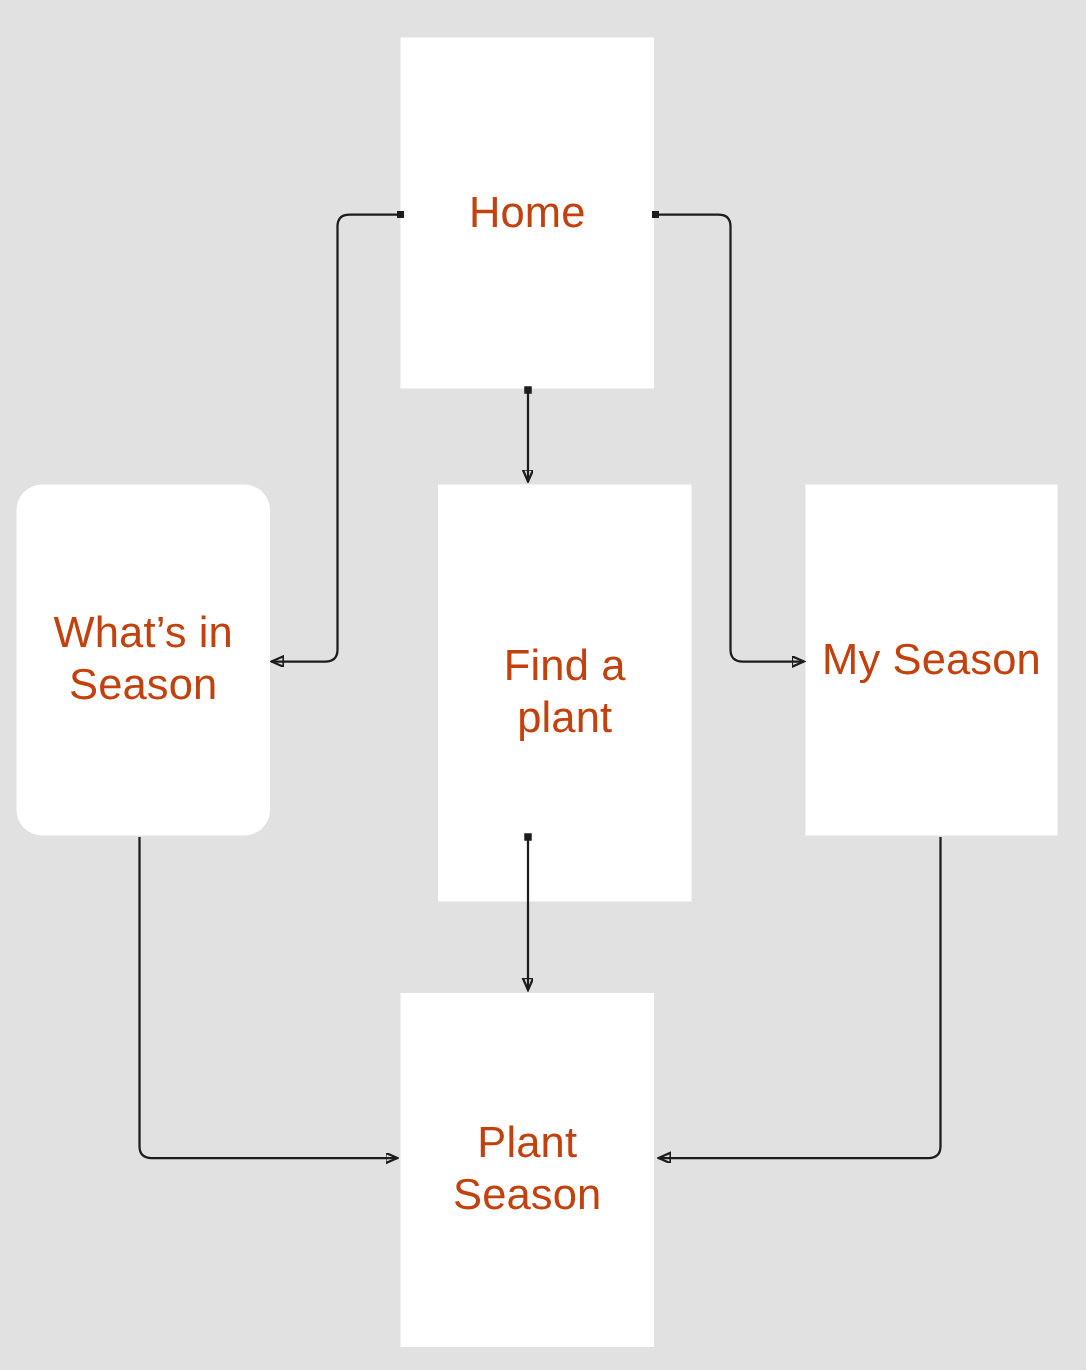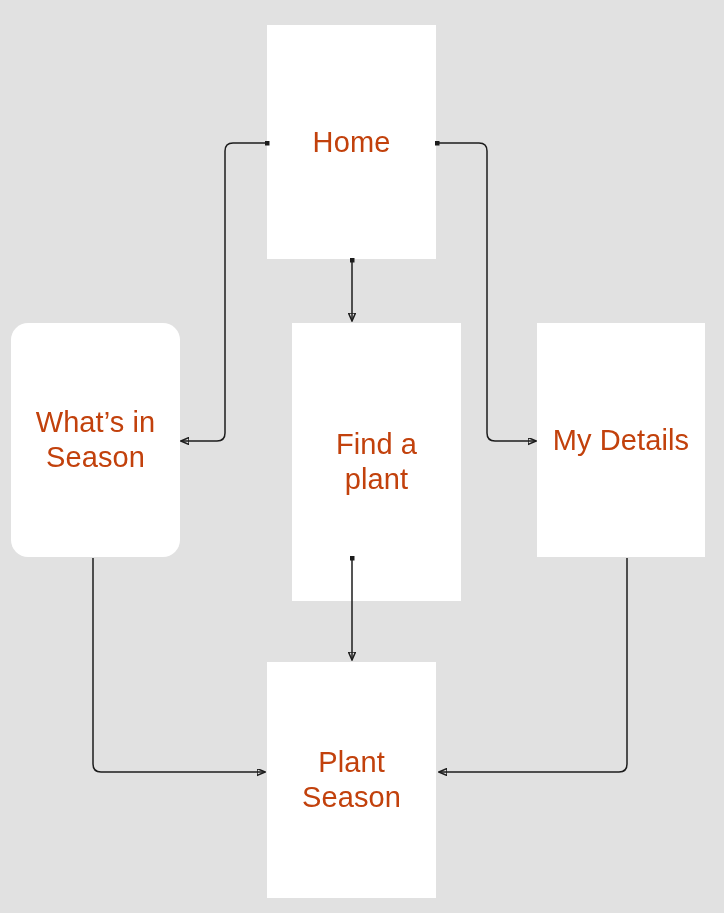--- a/index.html
+++ b/index.html
@@ -60,21 +60,21 @@
     <span class="line">What’s in</span>
     <span class="line">Season</span>
   </div>
 
   <div class="node" style="left:267px; top:323px; width:169px; height:278px;margin-left:25px;">
     <span class="line">Find a</span>
     <span class="line">plant</span>
   </div>
 
   <div class="node" style="left:537px; top:323px; width:168px; height:234px;">
-    <span class="line">My Details</span>
+    <span class="line">My Season</span>
   </div>
 
   <div class="node" style="left:267px; top:662px; width:169px; height:236px;">
     <span class="line">Plant</span>
     <span class="line">Season</span>
   </div>
 
   <svg class="edges" viewBox="0 0 724 913">
     <defs>
       <marker id="arrow" markerUnits="userSpaceOnUse" markerWidth="9" markerHeight="8" refX="8" refY="3.5" orient="auto">

